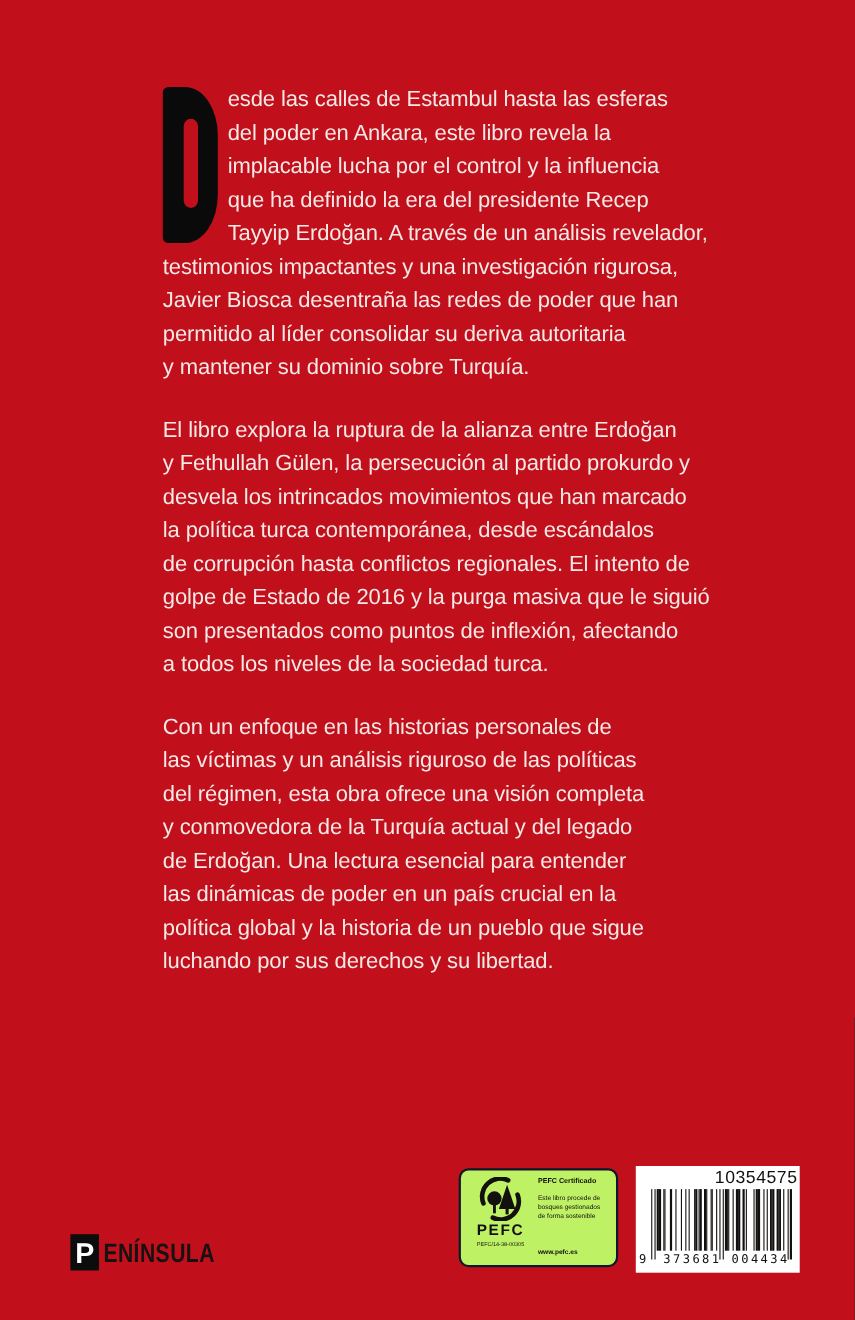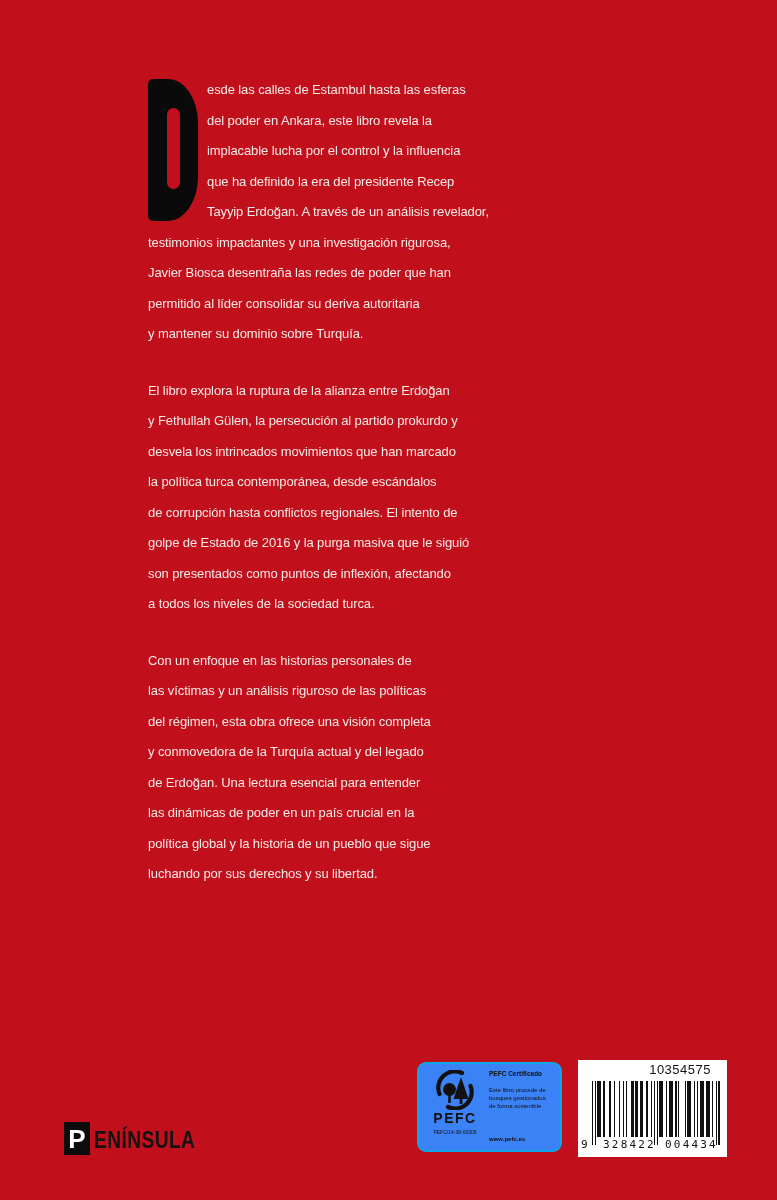--- a/index.html
+++ b/index.html
@@ -9,21 +9,21 @@
     width:777px; height:1200px;
     background:var(--red,#c1101c);
     overflow:hidden;
     font-family:"Liberation Sans", sans-serif;
   }
 
   
   .synopsis {
     position:absolute; left:148px; top:75px; width:560px;
     color:var(--ink,#f4e9e6);
-    font-size:13px; line-height:30.5px; letter-spacing:-0.1px;
+    font-size:20px; line-height:30.5px; letter-spacing:-0.1px;
   }
   .para { margin:0 0 26px 0; }
   .lines { white-space:pre; }
 
   
   .dropcap { float:left; width:50px; height:140px; margin:4px 9px 0 0; }
   .dropcap-shape {
     display:block; position:relative; width:50px; height:142px;
     background:var(--cap,#0b0a0a);
     border-radius:5px 30px 30px 5px / 5px 44px 44px 5px;
@@ -45,39 +45,39 @@
   }
   .p-rest {
     font-size:24px; font-weight:bold; color:#161212; line-height:1;
     letter-spacing:0.5px; transform:scaleX(0.8); transform-origin:left bottom;
     padding:0 0 3px 5px;
   }
 
   
   .pefc {
     position:absolute; left:417px; top:1062px; width:145px; height:90px;
-    background:#3b82f6; border:2px solid #0ea5e9; border-radius:9px;
+    background:#bef264; border:2px solid #0f172a; border-radius:9px;
     display:flex; padding:6px 5px 5px 7px; color:#131110;
   }
   .pefc-left { width:58px; display:flex; flex-direction:column; align-items:center; }
   .pefc-name { font-size:14px; font-weight:bold; letter-spacing:1.5px; margin-top:0px; }
   .pefc-code { font-size:5px; margin-top:3px; white-space:nowrap; }
   .pefc-right { flex:1; padding-left:5px; display:flex; flex-direction:column; }
   .pefc-title { font-size:6.5px; font-weight:bold; }
   .pefc-desc { font-size:6px; line-height:8px; margin-top:9px; white-space:pre-line; }
   .pefc-web { font-size:6px; font-weight:bold; margin-top:auto; margin-bottom:3px; }
 
   
   .barcode-box {
     position:absolute; left:578px; top:1060px; width:149px; height:97px;
     background:#fff; color:#131110;
   }
   .bc-number {
-    position:absolute; top:2px; right:16px;
-    font-size:13px; letter-spacing:0.5px;
+    position:absolute; top:2px; right:2px;
+    font-size:16px; letter-spacing:0.5px;
   }
   .bc-bars {
     position:absolute; left:14px; top:21px;
     display:flex; align-items:flex-start;
   }
   .bc-bars div { flex:none; }
   .bc-digit {
     position:absolute; top:78px;
     font-family:"DejaVu Sans Mono", monospace;
     font-size:11px; letter-spacing:2.2px; white-space:nowrap;
@@ -251,17 +251,17 @@
         <div style="width: 1.35px; height: 56px; background: rgb(19, 17, 16);"></div>
         <div style="width: 1.35px; height: 56px; background: transparent;"></div>
         <div style="width: 1.35px; height: 56px; background: rgb(19, 17, 16);"></div>
         <div style="width: 1.35px; height: 56px; background: transparent;"></div>
         <div style="width: 1.35px; height: 56px; background: transparent;"></div>
         <div style="width: 1.35px; height: 64px; background: rgb(19, 17, 16);"></div>
         <div style="width: 1.35px; height: 64px; background: transparent;"></div>
         <div style="width: 1.35px; height: 64px; background: rgb(19, 17, 16);"></div>
       </div>
     <div class="bc-digit bc-d0">9</div>
-    <div class="bc-digit bc-d1">328422</div>
+    <div class="bc-digit bc-d1">373681</div>
     <div class="bc-digit bc-d2">004434</div>
   </div>
 
 </div>
 
 </body></html>

